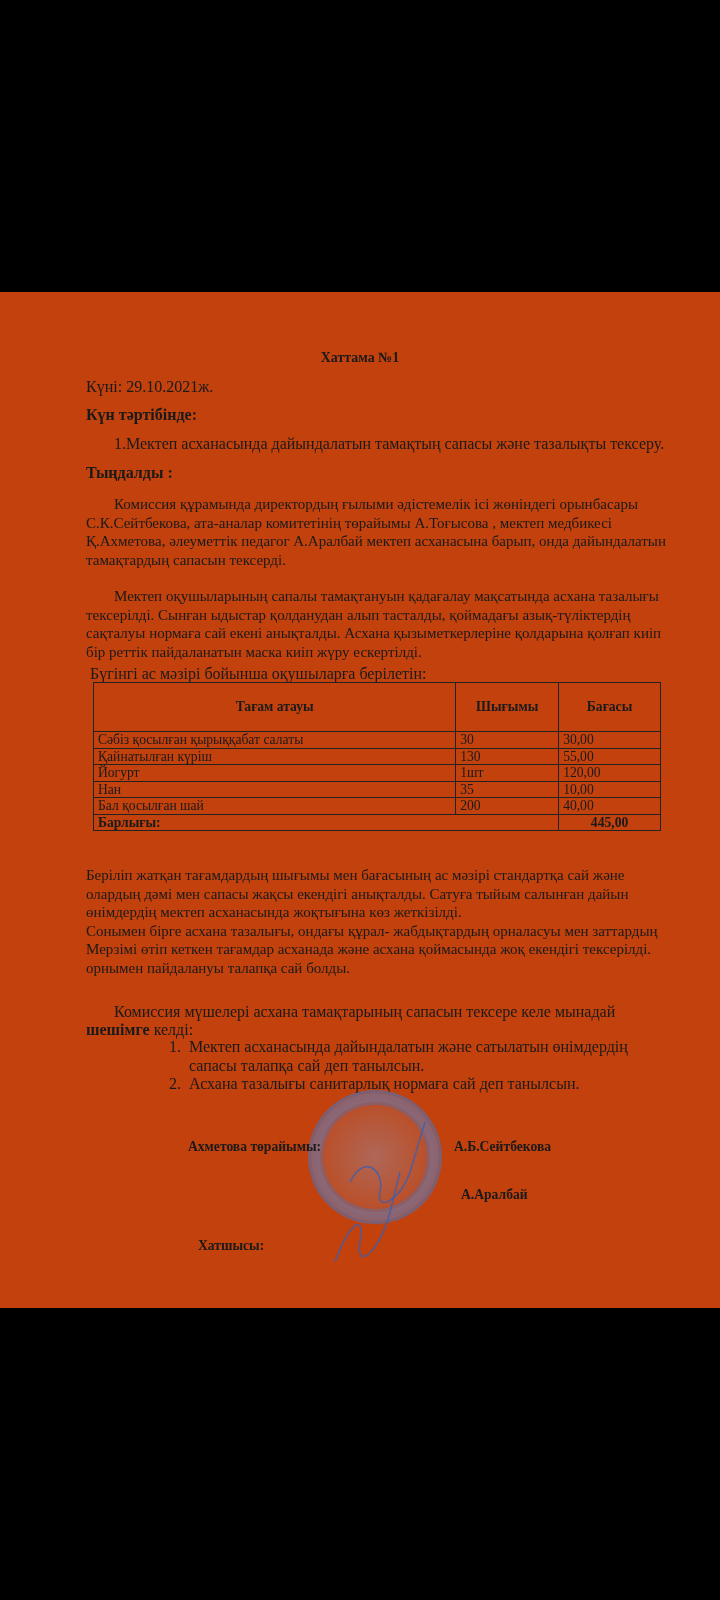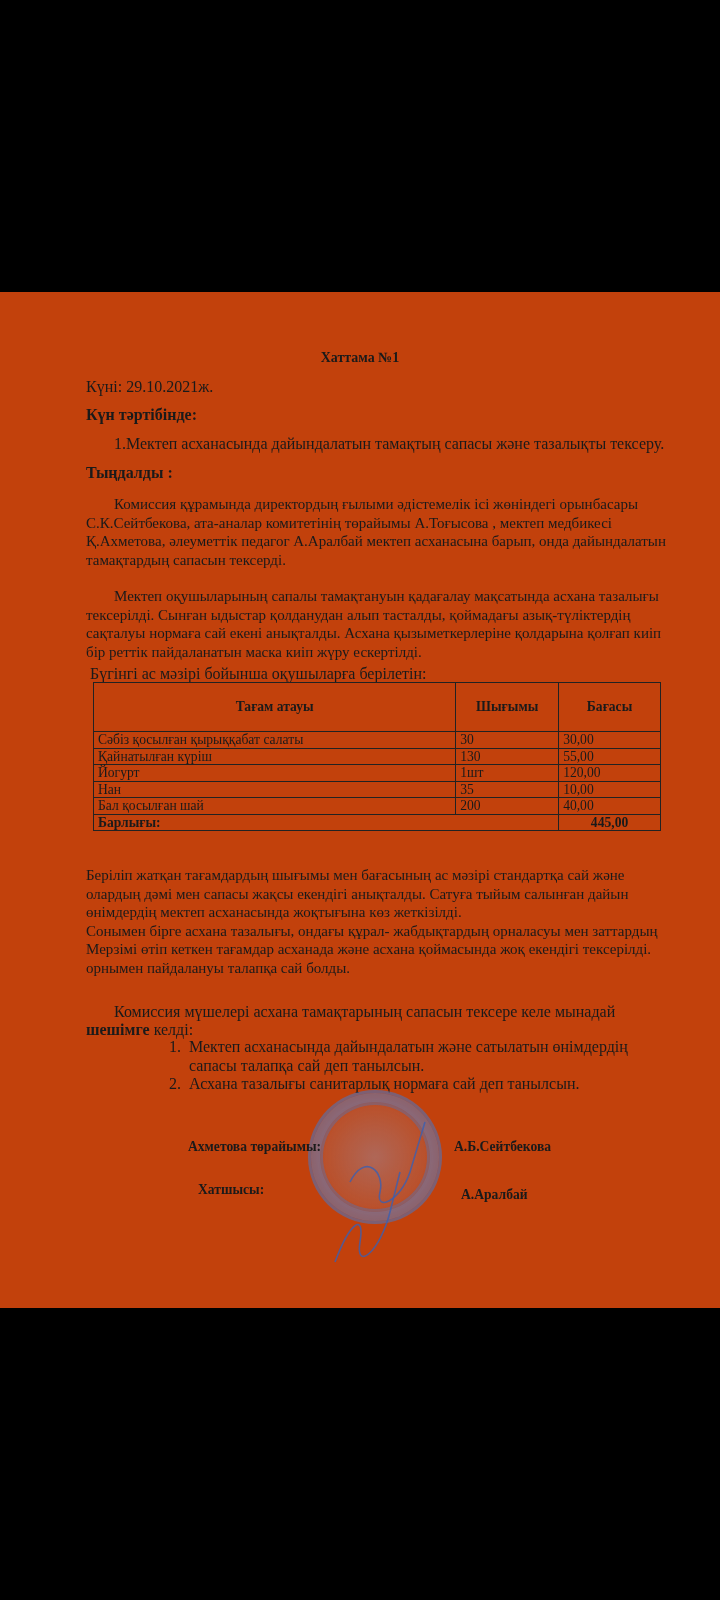--- a/index.html
+++ b/index.html
@@ -137,15 +137,15 @@
 
   <div class="stamp"></div>
   <svg class="sign" style="left:330px; top:820px;" width="110" height="160" viewBox="0 0 110 160">
     <path d="M20 70 C 35 40, 55 60, 50 80 S 70 90, 80 60 L 95 10" stroke="#3b5fb0" stroke-width="1.6" fill="none" opacity="0.8"></path>
     <path d="M5 150 C 20 110, 35 100, 30 130 S 50 140, 60 100 L 70 60" stroke="#3b5fb0" stroke-width="1.6" fill="none" opacity="0.8"></path>
   </svg>
 
   <div class="abs sig-row" style="left:188px; top:847px;">Ахметова төрайымы:</div>
   <div class="abs sig-row" style="left:454px; top:847px;">А.Б.Сейтбекова</div>
 
-  <div class="abs sig-row" style="left:198px; top:890px;">Хатшысы:</div>
+  <div class="abs sig-row" style="left:198px; top:946px;">Хатшысы:</div>
   <div class="abs sig-row" style="left:461px; top:895px;">А.Аралбай</div>
 </div>
 
 </body></html>

